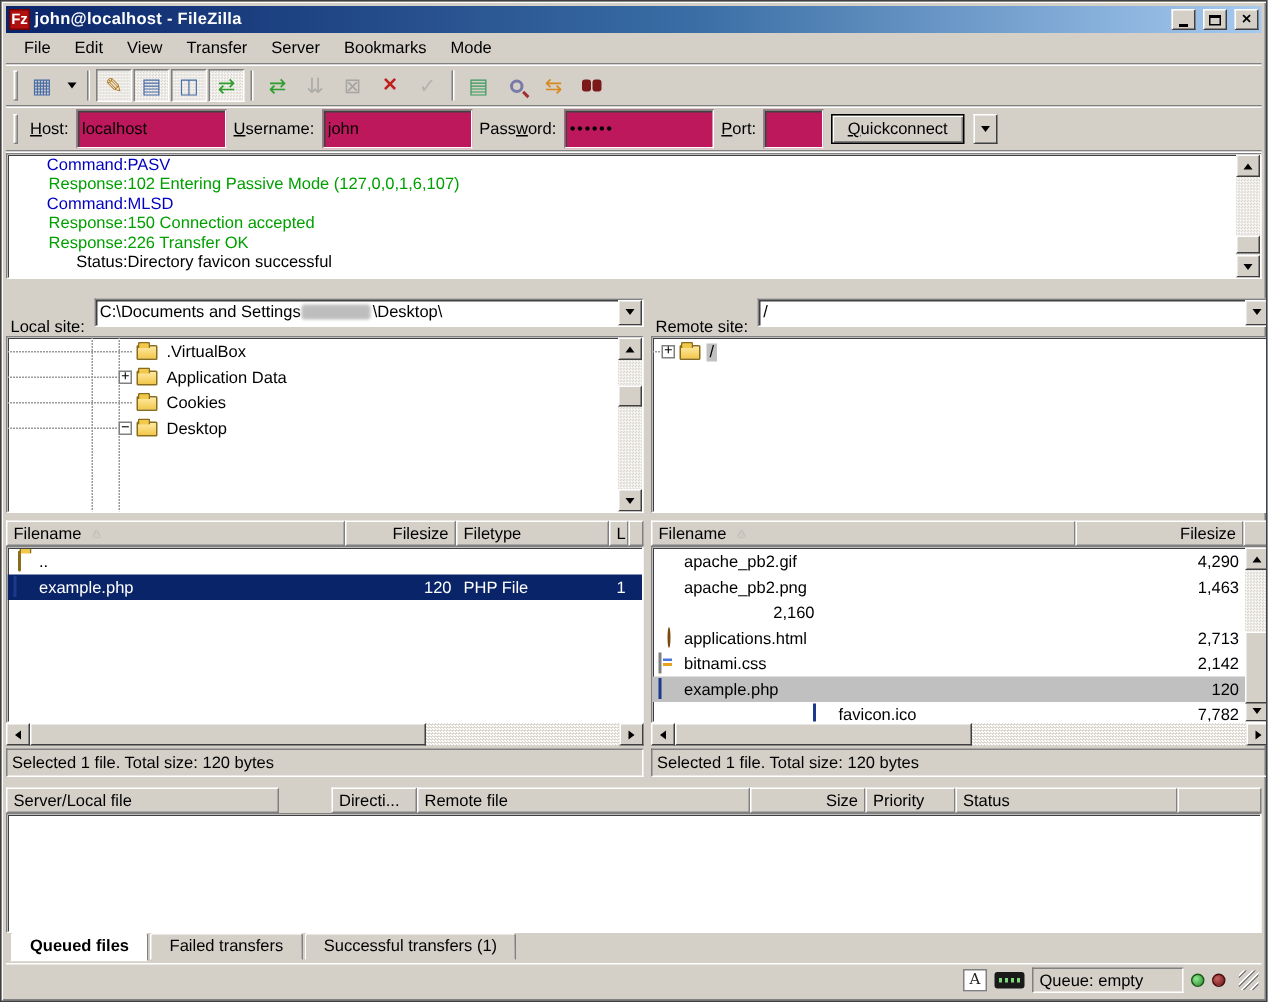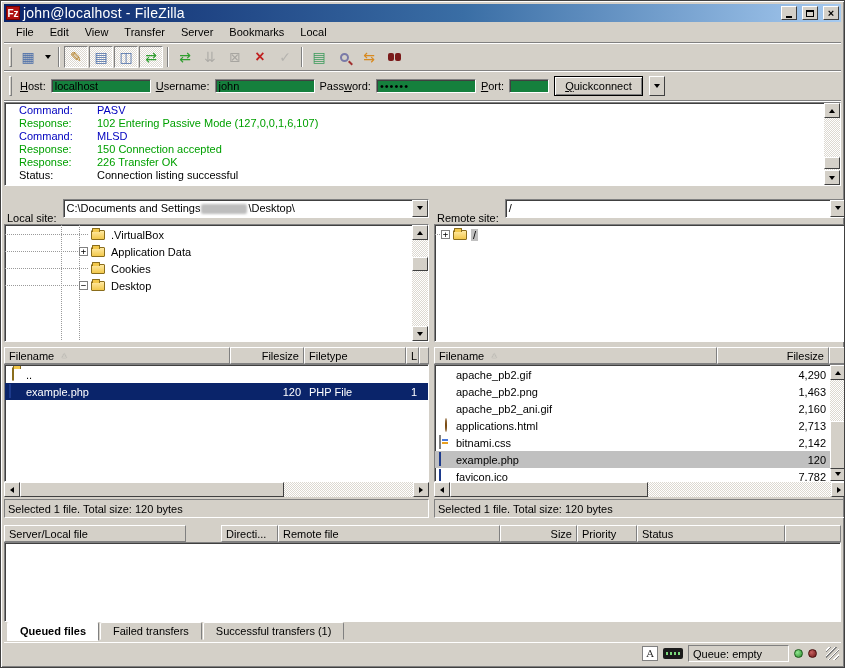--- a/index.html
+++ b/index.html
@@ -20,21 +20,21 @@
   #titlebar {
     height:18px; flex:0 0 18px;
     background:linear-gradient(90deg,#0a246a 0%,#3a6ea5 55%,#a6caf0 100%);
     display:flex; align-items:center; padding:0 2px; gap:3px;
   }
   #app-icon {
     width:14px; height:14px; background:#b01010; color:#fff;
     font-weight:bold; font-size:10px; line-height:14px; text-align:center;
     border:1px solid #700; flex:0 0 14px;
   }
-  #title-text { color:#fff; font-weight:normal; font-size:14px; flex:1; letter-spacing:.2px; }
+  #title-text { color:#fff; font-weight:bold; font-size:11px; flex:1; letter-spacing:.2px; }
   .tb-winbtn {
     width:16px; height:14px; background:#d4d0c8;
     border:1px solid; border-color:#fff #404040 #404040 #fff;
     display:flex; align-items:center; justify-content:center; margin-left:2px;
   }
   .glyph-min { width:6px; height:2px; background:#000; margin-top:7px; }
   .glyph-max { width:8px; height:7px; border:1px solid #000; border-top:2px solid #000; }
   .glyph-close { font-weight:bold; font-size:11px; line-height:10px; }
   
   #menubar { height:20px; flex:0 0 20px; display:flex; align-items:center; padding-left:4px; }
@@ -58,41 +58,41 @@
   .tb-glyph { font-size:14px; line-height:14px; }
   .dd-arrow { width:0; height:0; border-left:3px solid transparent; border-right:3px solid transparent; border-top:4px solid #000; }
   .icon-search-mag { width:9px; height:9px; border:2px solid #7a7aa8; border-radius:50%; position:relative; }
   .icon-search-mag::after { content:""; position:absolute; width:5px; height:2px; background:#a03030; transform:rotate(45deg); left:6px; top:7px; }
   .icon-binocs { width:6px; height:8px; background:#7a1a1a; border-radius:2px; box-shadow:7px 0 0 #7a1a1a; position:relative; left:-3px; }
   
   #quickconnect { height:28px; flex:0 0 28px; display:flex; align-items:center; gap:5px; padding-left:2px; }
   .qc-label { white-space:nowrap; }
   .ul { text-decoration:underline; }
   .qc-input {
-    height:14px; border:1px solid; border-color:#808080 #fff #fff #808080;
-    box-shadow: inset 1px 1px 0 #404040; background:#15803d; padding:1px 3px;
+    height:26px; border:1px solid; border-color:#808080 #fff #fff #808080;
+    box-shadow: inset 1px 1px 0 #404040; background:#be185d; padding:1px 3px;
     font-family:inherit; font-size:11px; outline:none;
   }
   #qc-host,#qc-user { width:100px; } #qc-pass { width:100px; letter-spacing:1px; } #qc-port { width:40px; }
   #qc-button {
     height:20px; padding:0 10px; background:#d4d0c8;
     border:1px solid #000; box-shadow: inset 1px 1px 0 #fff, inset -1px -1px 0 #808080;
     font-family:inherit; font-size:11px;
   }
   #qc-dd {
     width:16px; height:20px; background:#d4d0c8; border:1px solid;
     border-color:#fff #404040 #404040 #fff;
     display:flex; align-items:center; justify-content:center; margin-left:1px;
   }
   
   #log-wrap {
     flex:0 0 84px; background:#fff; border:1px solid; border-color:#808080 #fff #fff #808080;
     box-shadow: inset 1px 1px 0 #404040; display:flex; overflow:hidden;
   }
-  #log { flex:1; padding:1px 14px; overflow:hidden; }
+  #log { flex:1; padding:1px 2px; overflow:hidden;text-align:right; }
   .log-line { display:flex; line-height:13px; white-space:nowrap; }
   .log-label { flex:0 0 78px; }
   .log-line.command { color:#0000bf; }
   .log-line.response { color:#00a000; }
   .log-line.status { color:#000; }
   
   .vscroll { flex:0 0 16px; width:16px; display:flex; flex-direction:column;
     background-image: conic-gradient(#fff 25%, #dcd8d0 0 50%, #fff 0 75%, #dcd8d0 0); background-size:2px 2px; position:relative; }
   .hscroll { flex:0 0 15px; height:15px; display:flex;
     background-image: conic-gradient(#fff 25%, #dcd8d0 0 50%, #fff 0 75%, #dcd8d0 0); background-size:2px 2px; position:relative; }
@@ -210,21 +210,21 @@
       </div>
   </div>
 
   <div id="menubar">
       <div class="menu-item">File</div>
       <div class="menu-item">Edit</div>
       <div class="menu-item">View</div>
       <div class="menu-item">Transfer</div>
       <div class="menu-item">Server</div>
       <div class="menu-item">Bookmarks</div>
-      <div class="menu-item">Local</div>
+      <div class="menu-item">Mode</div>
     </div>
   <div class="etch"></div>
 
   <div id="toolbar">
       <div class="tb-grip"></div>
       <div class="tb-btn">
         <span class="tb-glyph" style="color: rgb(74, 109, 168);">▦</span>
       </div>
       <div class="tb-btn dropdown">
         <div class="dd-arrow"></div>
@@ -308,21 +308,21 @@
         <div class="log-line response">
           <span class="log-label">Response:</span>
           <span class="log-text">150 Connection accepted</span>
         </div>
         <div class="log-line response">
           <span class="log-label">Response:</span>
           <span class="log-text">226 Transfer OK</span>
         </div>
         <div class="log-line status">
           <span class="log-label">Status:</span>
-          <span class="log-text">Connection listing successful</span>
+          <span class="log-text">Directory favicon successful</span>
         </div>
       </div>
     <div class="vscroll">
       <div class="sb-btn">
           <div class="tri up"></div>
         </div>
       <div style="flex:1"></div>
       <div class="sb-thumb" style="left:0;right:0;bottom:16px;height:12px;"></div>
       <div class="sb-btn">
           <div class="tri down"></div>
@@ -493,24 +493,20 @@
             <div class="frow">
               <div class="fcell" style="width: 283px; flex: 0 0 283px;">
                 <span class="file-icon"><span class="icon-image"></span></span>
                 <span>apache_pb2.png</span>
               </div>
               <div class="fcell right" style="width: 112px; flex: 0 0 112px;">
                 <span>1,463</span>
               </div>
             </div>
             <div class="frow">
-              <div class="fcell" style="width: 283px; flex: 0 0 283px;">
-                <span class="file-icon"><span class="icon-image"></span></span>
-                <span>apache_pb2_ani.gif</span>
-              </div>
               <div class="fcell right" style="width: 112px; flex: 0 0 112px;">
                 <span>2,160</span>
               </div>
             </div>
             <div class="frow">
               <div class="fcell" style="width: 283px; flex: 0 0 283px; text-align: center;">
                 <span class="file-icon"><span class="icon-firefox"></span></span>
                 <span>applications.html</span>
               </div>
               <div class="fcell right" style="width: 112px; flex: 0 0 112px;">
@@ -529,21 +525,21 @@
             <div class="frow sel-silver">
               <div class="fcell" style="width: 283px; flex: 0 0 283px;">
                 <span class="file-icon"><span class="icon-php"></span></span>
                 <span>example.php</span>
               </div>
               <div class="fcell right" style="width: 112px; flex: 0 0 112px;">
                 <span>120</span>
               </div>
             </div>
             <div class="frow">
-              <div class="fcell" style="width: 283px; flex: 0 0 283px;">
+              <div class="fcell" style="width: 283px; flex: 0 0 283px; justify-content: center;">
                 <span class="file-icon"><span class="icon-php"></span></span>
                 <span>favicon.ico</span>
               </div>
               <div class="fcell right" style="width: 112px; flex: 0 0 112px;">
                 <span>7,782</span>
               </div>
             </div>
             <div class="frow">
               <div class="fcell" style="width: 283px; flex: 0 0 283px;"></div>
               <div class="fcell right" style="width: 112px; flex: 0 0 112px;"></div>

